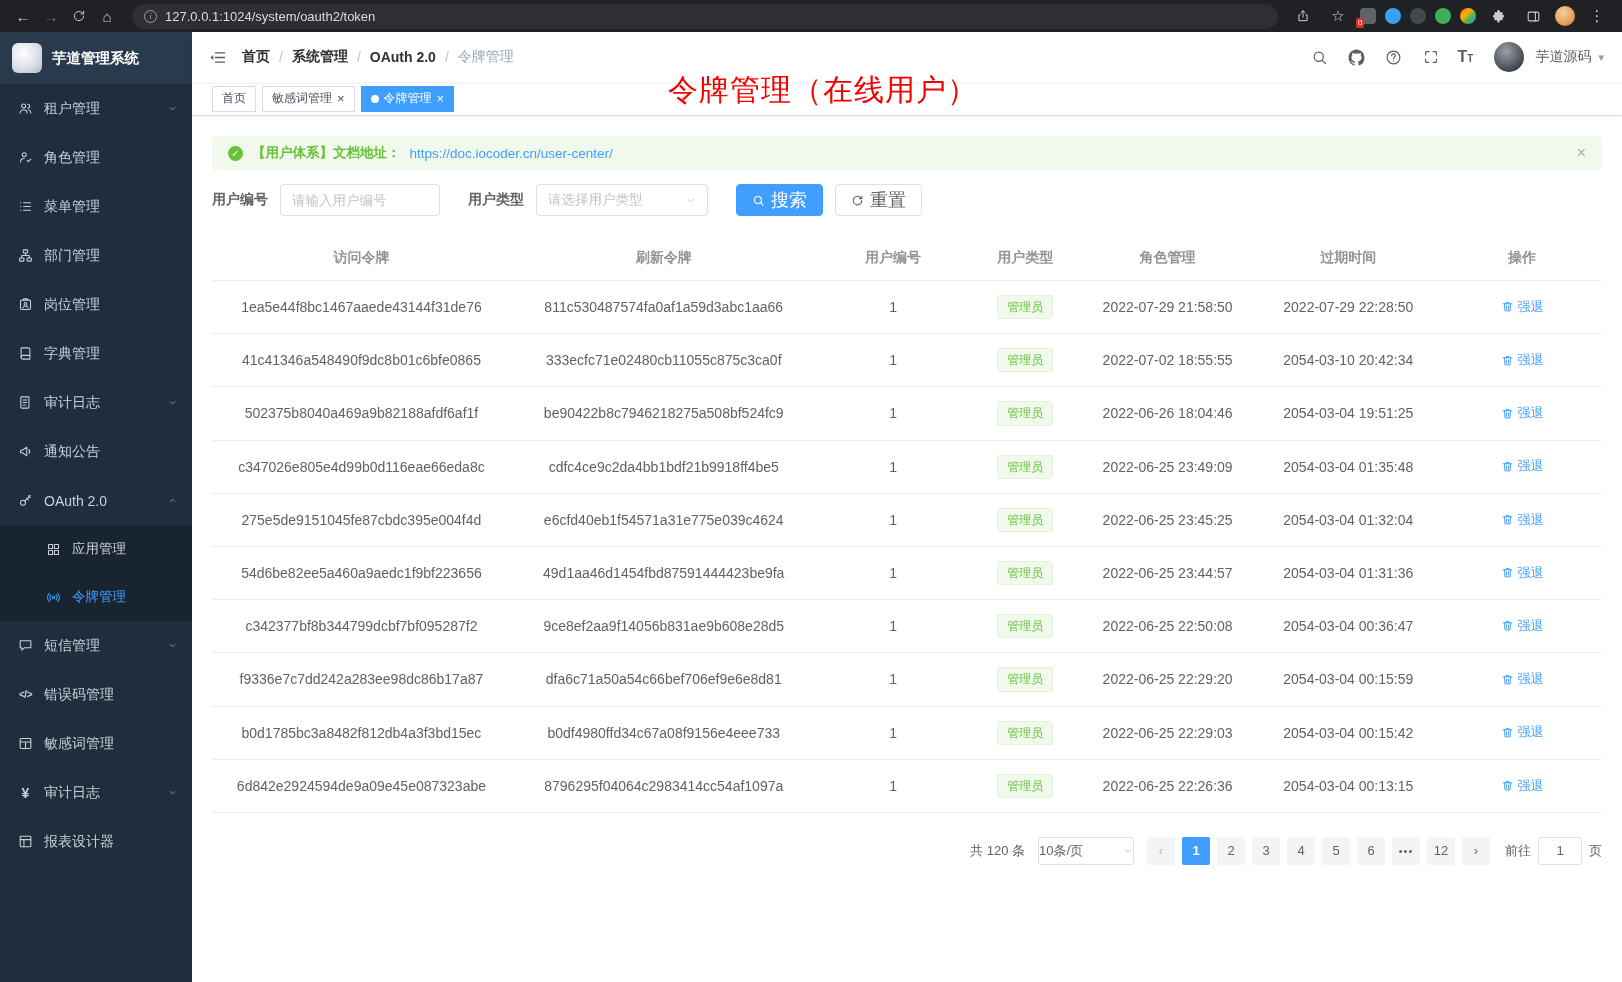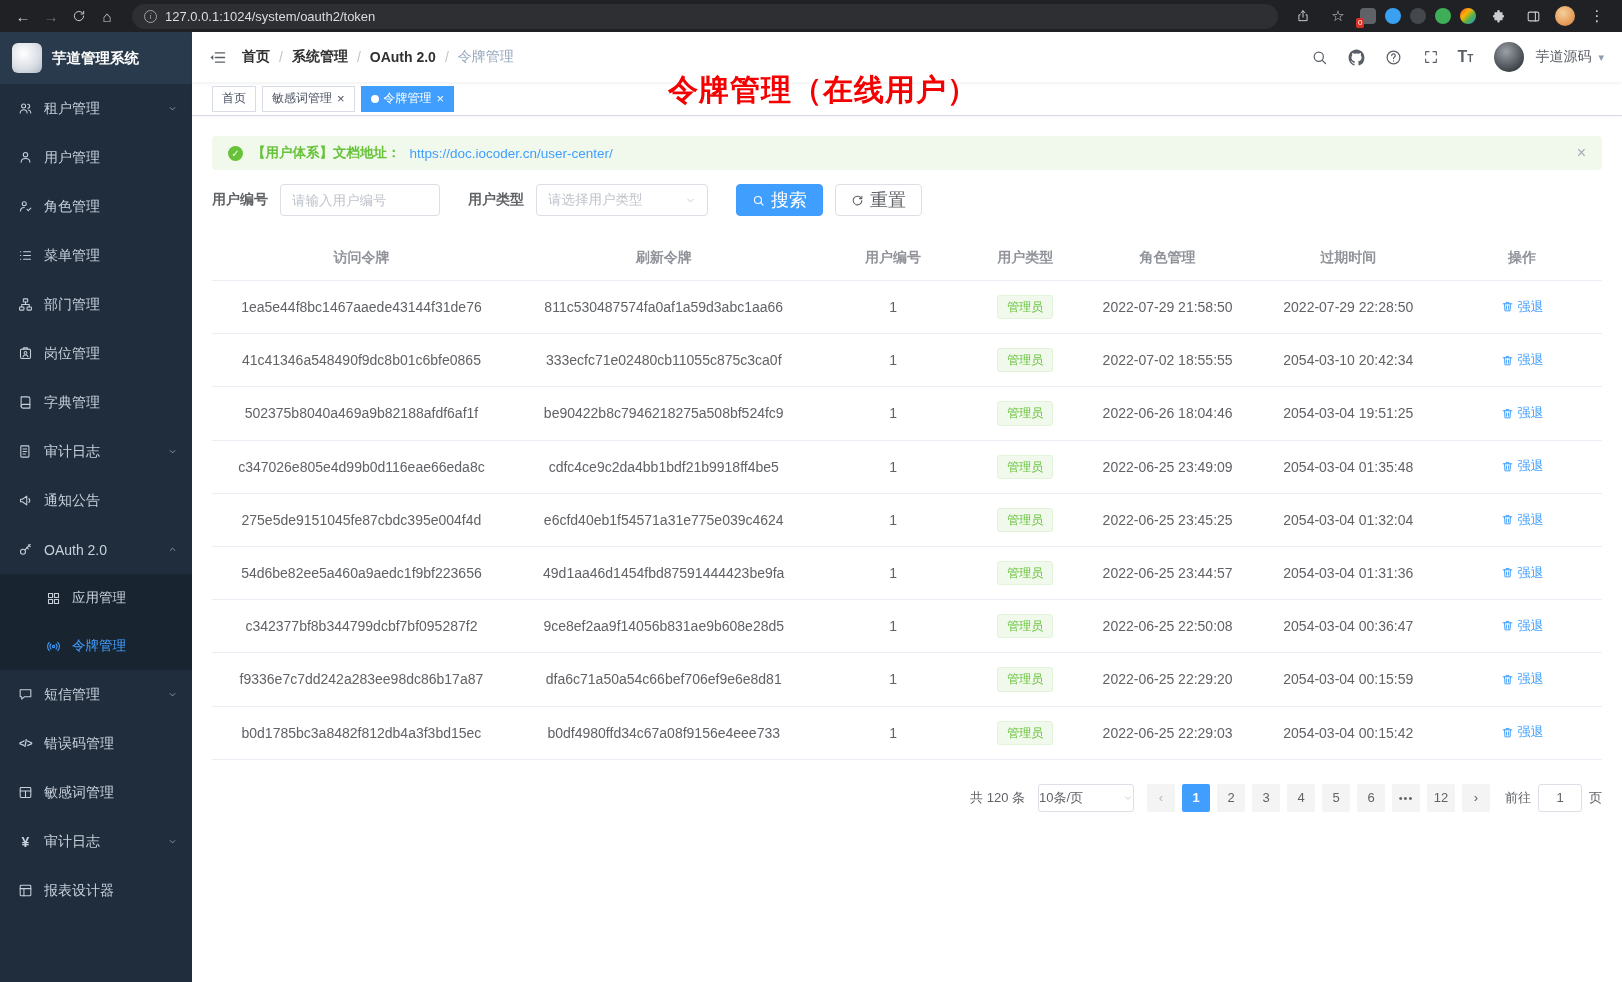--- a/index.html
+++ b/index.html
@@ -139,21 +139,21 @@
             font-size: 13px; display: inline-flex; align-items: center; justify-content: center; cursor: pointer;
             font-family: inherit; padding: 0 4px; }
   .pg-btn.active { background: #409eff; color: #fff; font-weight: 700; }
   .pg-btn.disabled { color: #b4b8bf; }
   .pg-more { letter-spacing: 1px; font-size: 11px; }
   .goto { display: flex; align-items: center; gap: 7px; margin-left: 8px; white-space: nowrap; }
   .goto-input { width: 44px; height: 28px; border: 1px solid #dcdfe6; border-radius: 3px; text-align: center;
                 color: #606266; font-size: 13px; outline: none; font-family: inherit; }
 
   
-  .annotation { position: absolute; left: 668px; top: 70px; color: #f50000; font-size: 30px; font-weight: 700;
+  .annotation { position: absolute; left: 668px; top: 70px; color: #f50000; font-size: 30px; font-weight: 400;
                 z-index: 60; letter-spacing: 1px; pointer-events: none; }
 </style>
 </head>
 <body>
 
 <div class="browser">
   <span class="b-icon">←</span>
   <span class="b-icon dim">→</span>
   <span class="b-icon">
     <svg class="sic" width="14" height="14" viewBox="0 0 24 24">
@@ -210,27 +210,20 @@
         <svg class="mi" viewBox="0 0 24 24">
             <circle cx="9" cy="8" r="3.2"></circle>
             <path d="M15.5 5.2a3.2 3.2 0 010 6.4M3.5 19c0-3.2 2.6-5 5.5-5s5.5 1.8 5.5 5M17 14.4c2 .6 3.5 2.2 3.5 4.6"></path>
           </svg>
         <span class="label">租户管理</span>
         <svg class="chev" viewBox="0 0 24 24">
             <path d="M7 10l5 5 5-5"></path>
           </svg>
       </div>
 
-      <div class="menu-item">
-        <svg class="mi" viewBox="0 0 24 24">
-            <circle cx="12" cy="7.5" r="3.5"></circle>
-            <path d="M5 19.5c0-3.8 3.2-6 7-6s7 2.2 7 6"></path>
-          </svg>
-        <span class="label">用户管理</span>
-      </div>
 
       <div class="menu-item">
         <svg class="mi" viewBox="0 0 24 24">
             <circle cx="10" cy="7.5" r="3.2"></circle>
             <path d="M4 19c0-3.5 2.8-5.5 6-5.5M14.5 16.5l2 2 4-4"></path>
           </svg>
         <span class="label">角色管理</span>
       </div>
 
       <div class="menu-item">
@@ -627,20 +620,36 @@
               <td>
                 <a class="action">
                   <svg viewBox="0 0 24 24">
                     <path d="M4 7h16M9.5 7V4.5h5V7M6.5 7l.8 13h9.4l.8-13M10 11v6M14 11v6"></path>
                   </svg>
                   <span>强退</span>
                 </a>
               </td>
             </tr>
 
+            <tr>
+              <td>6d842e2924594de9a09e45e087323abe</td>
+              <td>8796295f04064c2983414cc54af1097a</td>
+              <td>1</td>
+              <td><span class="badge">管理员</span></td>
+              <td>2022-06-25 22:26:36</td>
+              <td>2054-03-04 00:13:15</td>
+              <td>
+                <a class="action">
+                  <svg viewBox="0 0 24 24">
+                    <path d="M4 7h16M9.5 7V4.5h5V7M6.5 7l.8 13h9.4l.8-13M10 11v6M14 11v6"></path>
+                  </svg>
+                  <span>强退</span>
+                </a>
+              </td>
+            </tr>
 
         </tbody>
       </table>
 
       <div class="pagination">
         <span class="pg-total">共 120 条</span>
         <div class="pg-size">
           <span>10条/页</span>
           <svg class="caret" viewBox="0 0 24 24">
               <path d="M6 9l6 6 6-6"></path>

